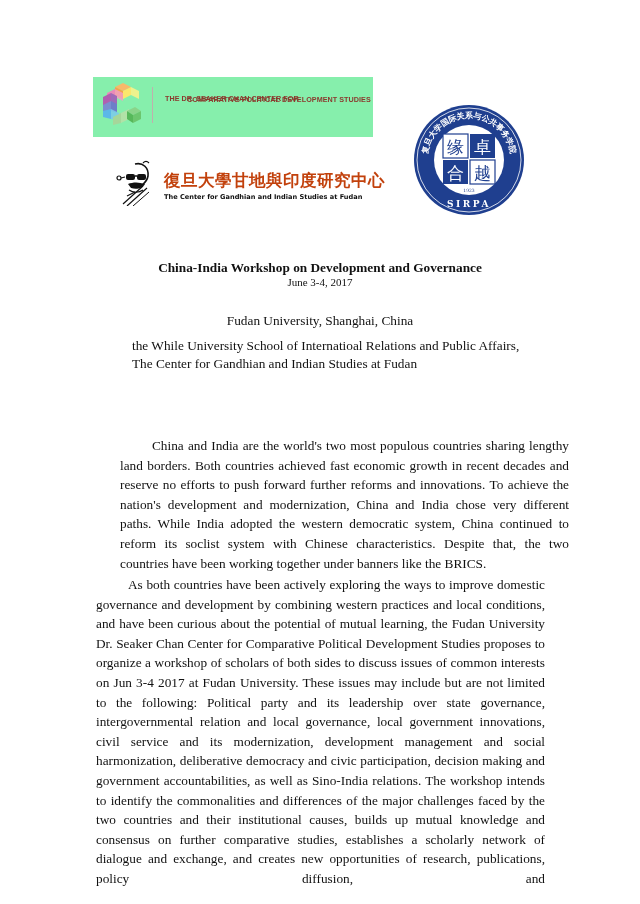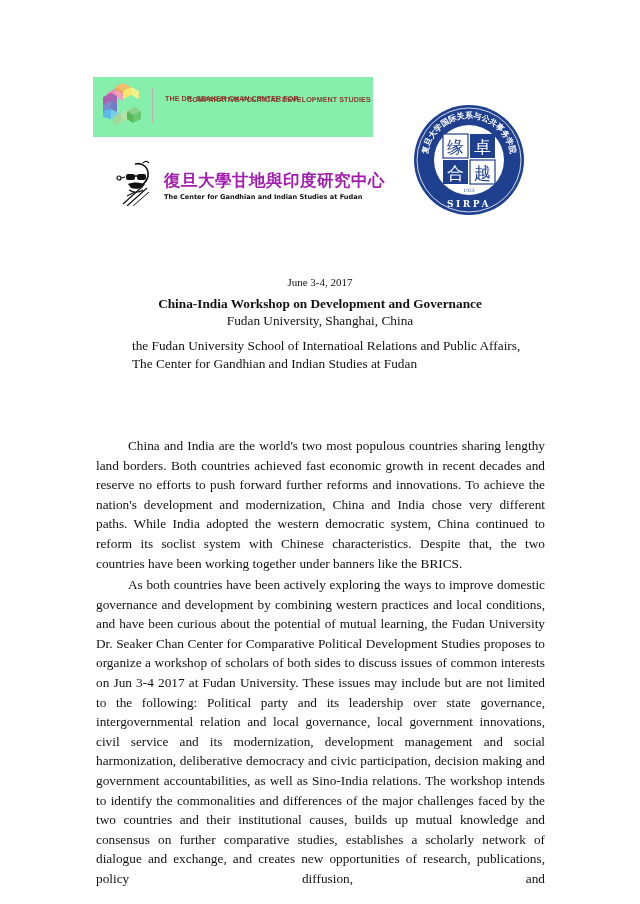--- a/index.html
+++ b/index.html
@@ -11,37 +11,37 @@
     .banner .c-logo { position: absolute; left: 6px; top: 6px; width: 44px; height: 44px; }
     .banner .divider { position: absolute; left: 59px; top: 10px; width: 1px; height: 36px; background: #bfb0ad; }
     .banner .line1, .banner .line2 { position: absolute; left: 72px; font-family: "Liberation Sans", "DejaVu Sans", sans-serif;
               font-weight: bold; font-size: 7.2px; color: #8a3a2e; letter-spacing: 0.05px; white-space: nowrap; }
     .banner .line1 { top: 17px; }
     .banner .line2 { top: 18px; margin-left: 22px; }
 
     .gandhi { position: absolute; left: 113px; top: 160px; width: 240px; height: 50px; }
     .gandhi .face { position: absolute; left: 0; top: 0; width: 48px; height: 46px; }
     .gandhi .cn { position: absolute; left: 51px; top: 10px; font-family: Liberation Sans, sans-serif; font-size: 16.5px;
-                  font-weight: bold; color: #a21caf; white-space: nowrap; letter-spacing: 0.5px; }
+                  font-weight: bold; color: #c2410c; white-space: nowrap; letter-spacing: 0.5px; }
     .gandhi .en { position: absolute; left: 51px; top: 33px; font-family: "DejaVu Sans", sans-serif; font-size: 6.6px;
                   font-weight: bold; color: #111; white-space: nowrap; }
 
     .seal { position: absolute; left: 413px; top: 104px; width: 112px; height: 112px; }
 
     .title-block { position: absolute; left: 0; width: 640px; text-align: center; }
-    .workshop-title { top: 260px; font-weight: bold; font-size: 13.3px; margin-top: 36px; }
+    .workshop-title { top: 260px; font-weight: bold; font-size: 13.3px; }
     .workshop-date { top: 276px; font-size: 11px; }
     .workshop-venue { top: 313px; font-size: 13.3px; }
 
     .cosponsors { position: absolute; left: 132px; top: 337px; font-size: 13.3px; line-height: 17.5px; }
     .cosponsors .heading { font-weight: bold; }
 
     .body-text { position: absolute; left: 96px; width: 449px; font-size: 13.3px; line-height: 19.6px;
                  text-align: justify; margin: 0; }
-    .body-text.p1 { top: 436px; }
+    .body-text.p1 { top: 436px; margin-left: 24px; }
     .body-text.p2 { top: 575px; font-family: Liberation Serif, serif; }
     .body-text .indent { display: inline-block; width: 32px; }
     .last-line-justify { text-align-last: justify; }
   </style>
 </head>
 <body>
 
 <div class="banner">
   <svg class="c-logo" viewBox="0 0 44 44">
     <polygon points="16,4 24,0 32,4 24,8" fill="#f7b96a"></polygon>
@@ -108,18 +108,18 @@
   <text x="69.5" y="75" text-anchor="middle" font-family="DejaVu Sans, sans-serif" font-size="17" fill="#1f3f8f">越</text>
   <text x="56" y="88" text-anchor="middle" font-family="DejaVu Serif, serif" font-size="4.5" fill="#1f3f8f">1923</text>
   <text x="56" y="103" text-anchor="middle" font-family="DejaVu Serif, serif" font-size="9" font-weight="bold" fill="#ffffff" letter-spacing="2.5">SIRPA</text>
 </svg>
 
 <div class="title-block workshop-title">China-India Workshop on Development and Governance</div>
 <div class="title-block workshop-date">June 3-4, 2017</div>
 <div class="title-block workshop-venue">Fudan University, Shanghai, China</div>
 
 <div class="cosponsors">
-  <div>the Fudan University School of Internatioal Relations and Public Affairs,</div>
+  <div>the While University School of Internatioal Relations and Public Affairs,</div>
   <div>The Center for Gandhian and Indian Studies at Fudan</div>
 </div>
 
 <p class="body-text p1"><span class="indent"></span><span>China and India are the world's two most populous countries sharing lengthy land borders. Both countries achieved fast economic growth in recent decades and reserve no efforts to push forward further reforms and innovations. To achieve the nation's development and modernization, China and India chose very different paths. While India adopted the western democratic system, China continued to reform its soclist system with Chinese characteristics. Despite that, the two countries have been working together under banners like the BRICS.</span></p>
 <p class="body-text p2 last-line-justify"><span class="indent"></span><span>As both countries have been actively exploring the ways to improve domestic governance and development by combining western practices and local conditions, and have been curious about the potential of mutual learning, the Fudan University Dr. Seaker Chan Center for Comparative Political Development Studies proposes to organize a workshop of scholars of both sides to discuss issues of common interests on Jun 3-4 2017 at Fudan University. These issues may include but are not limited to the following: Political party and its leadership over state governance, intergovernmental relation and local governance, local government innovations, civil service and its modernization, development management and social harmonization, deliberative democracy and civic participation, decision making and government accountabilities, as well as Sino-India relations. The workshop intends to identify the commonalities and differences of the major challenges faced by the two countries and their institutional causes, builds up mutual knowledge and consensus on further comparative studies, establishes a scholarly network of dialogue and exchange, and creates new opportunities of research, publications, policy diffusion, and</span></p>
 
 </body></html>

